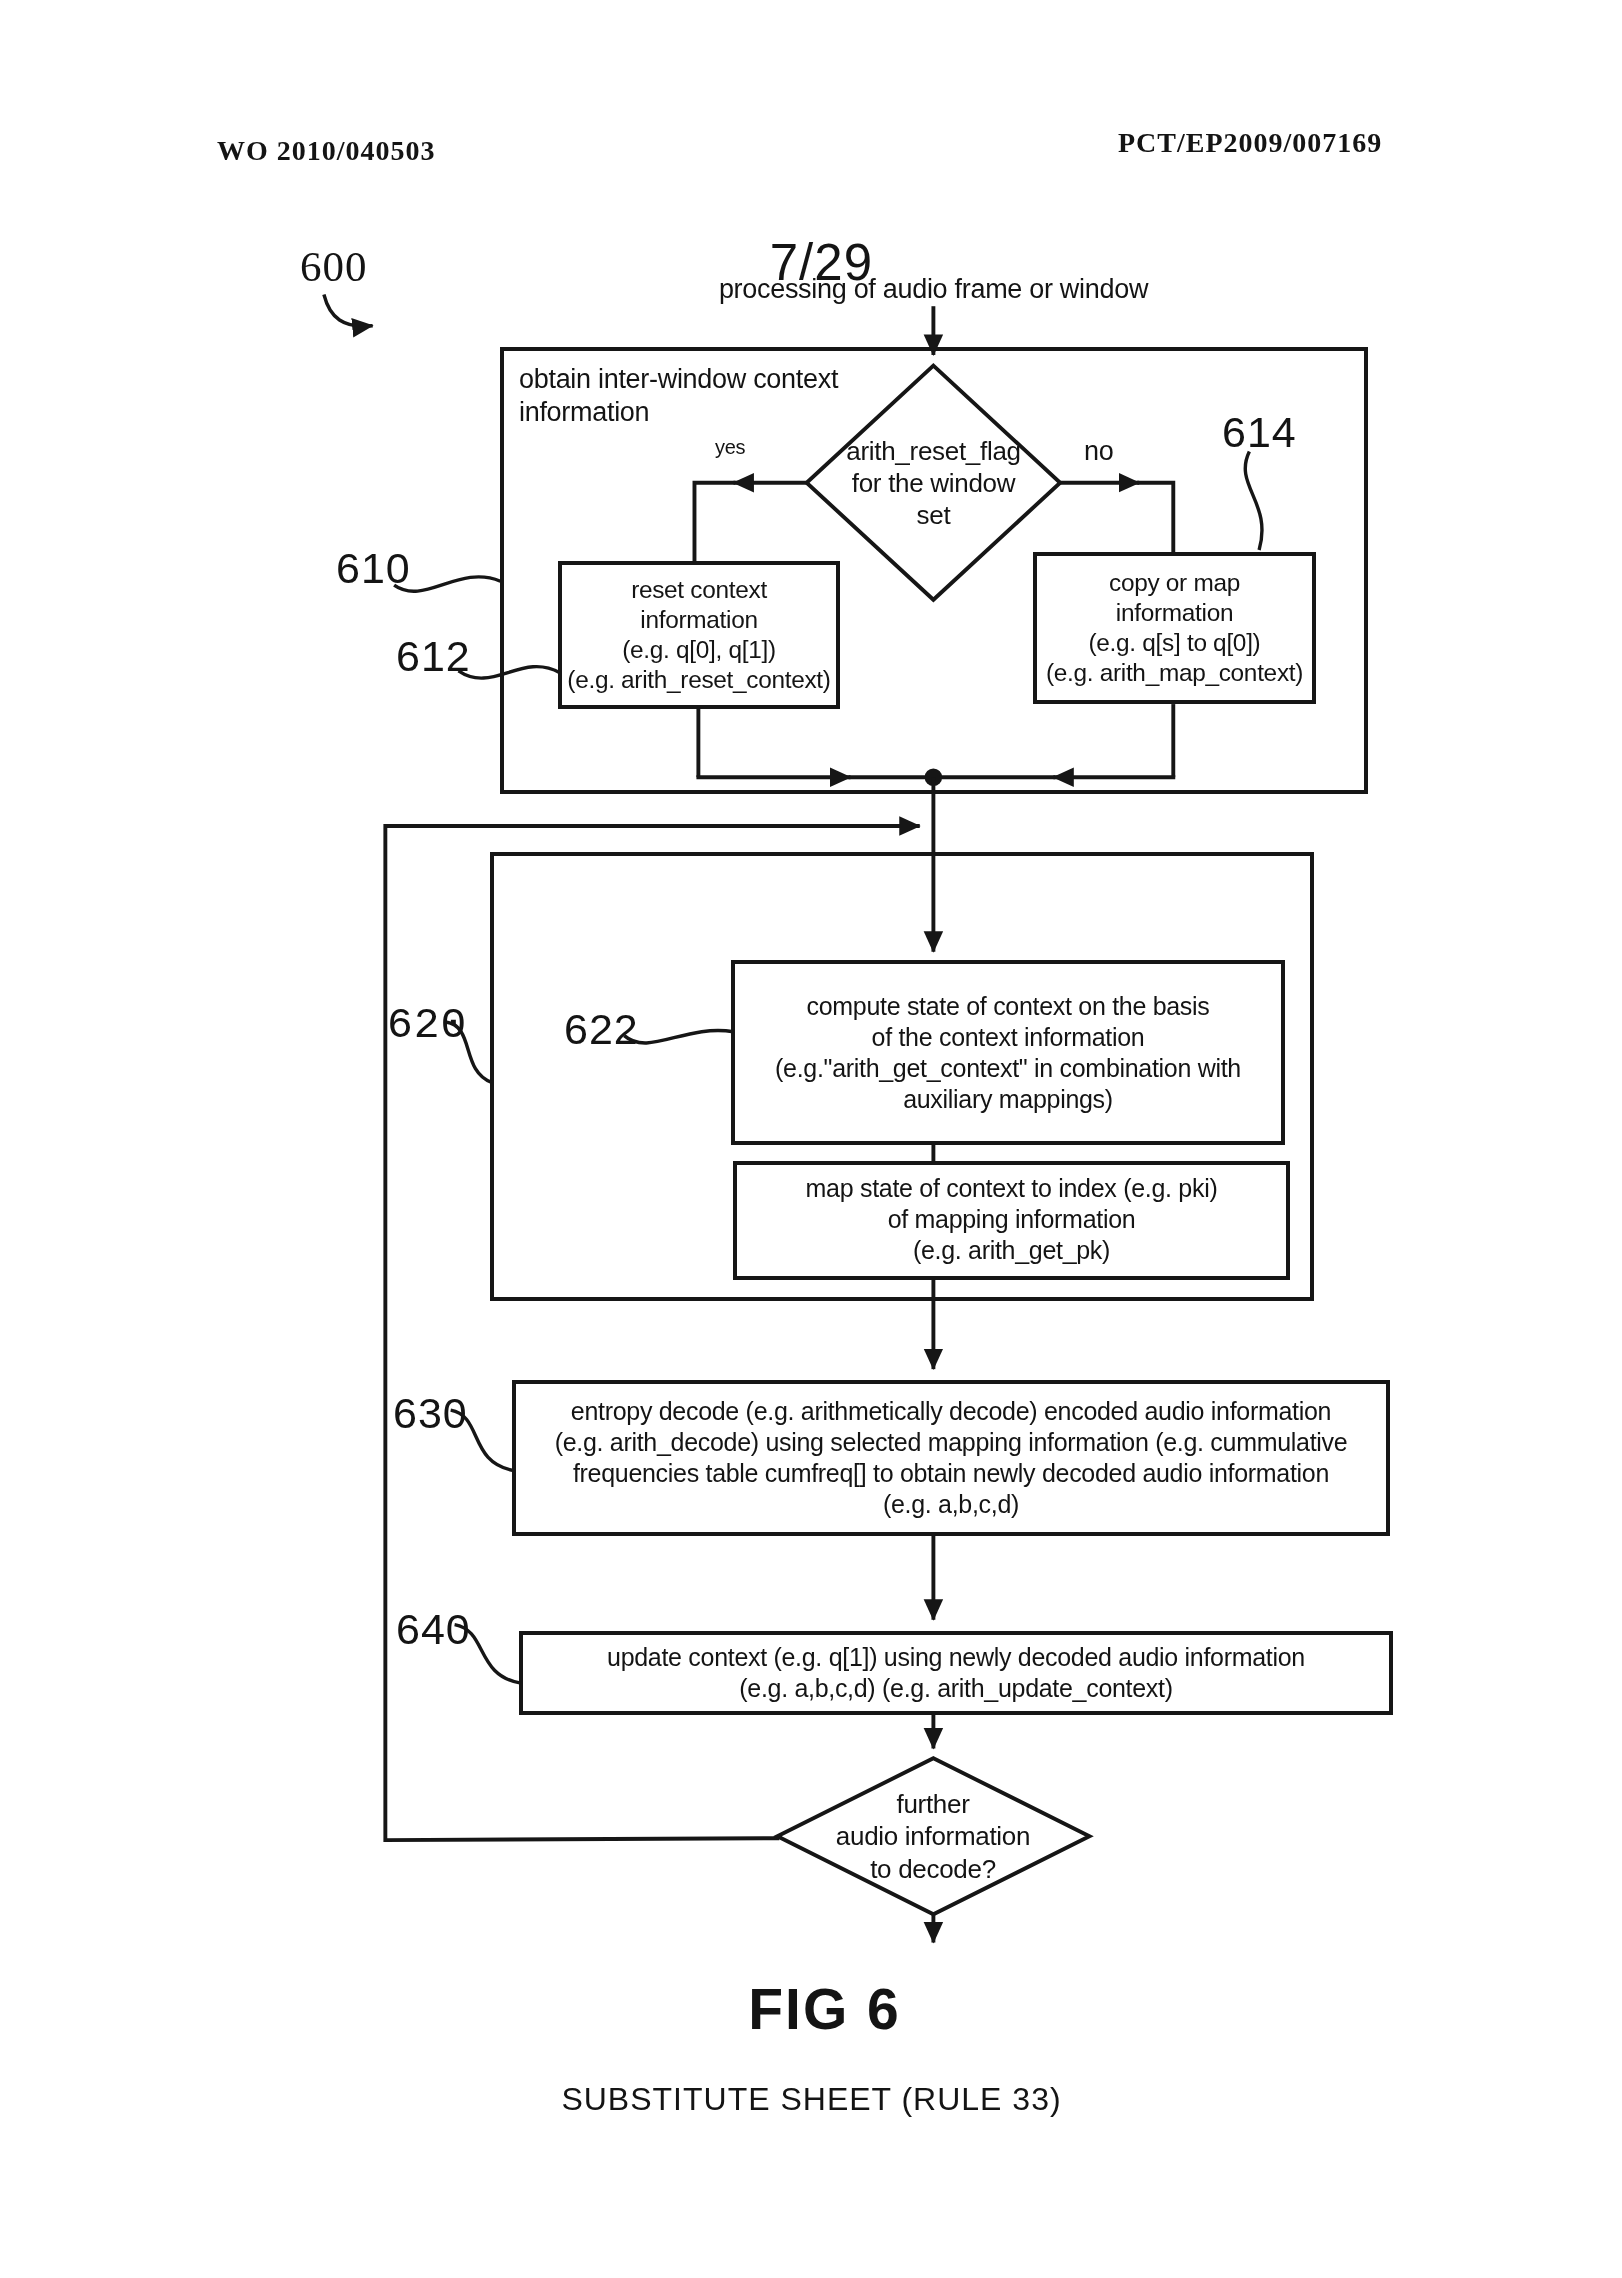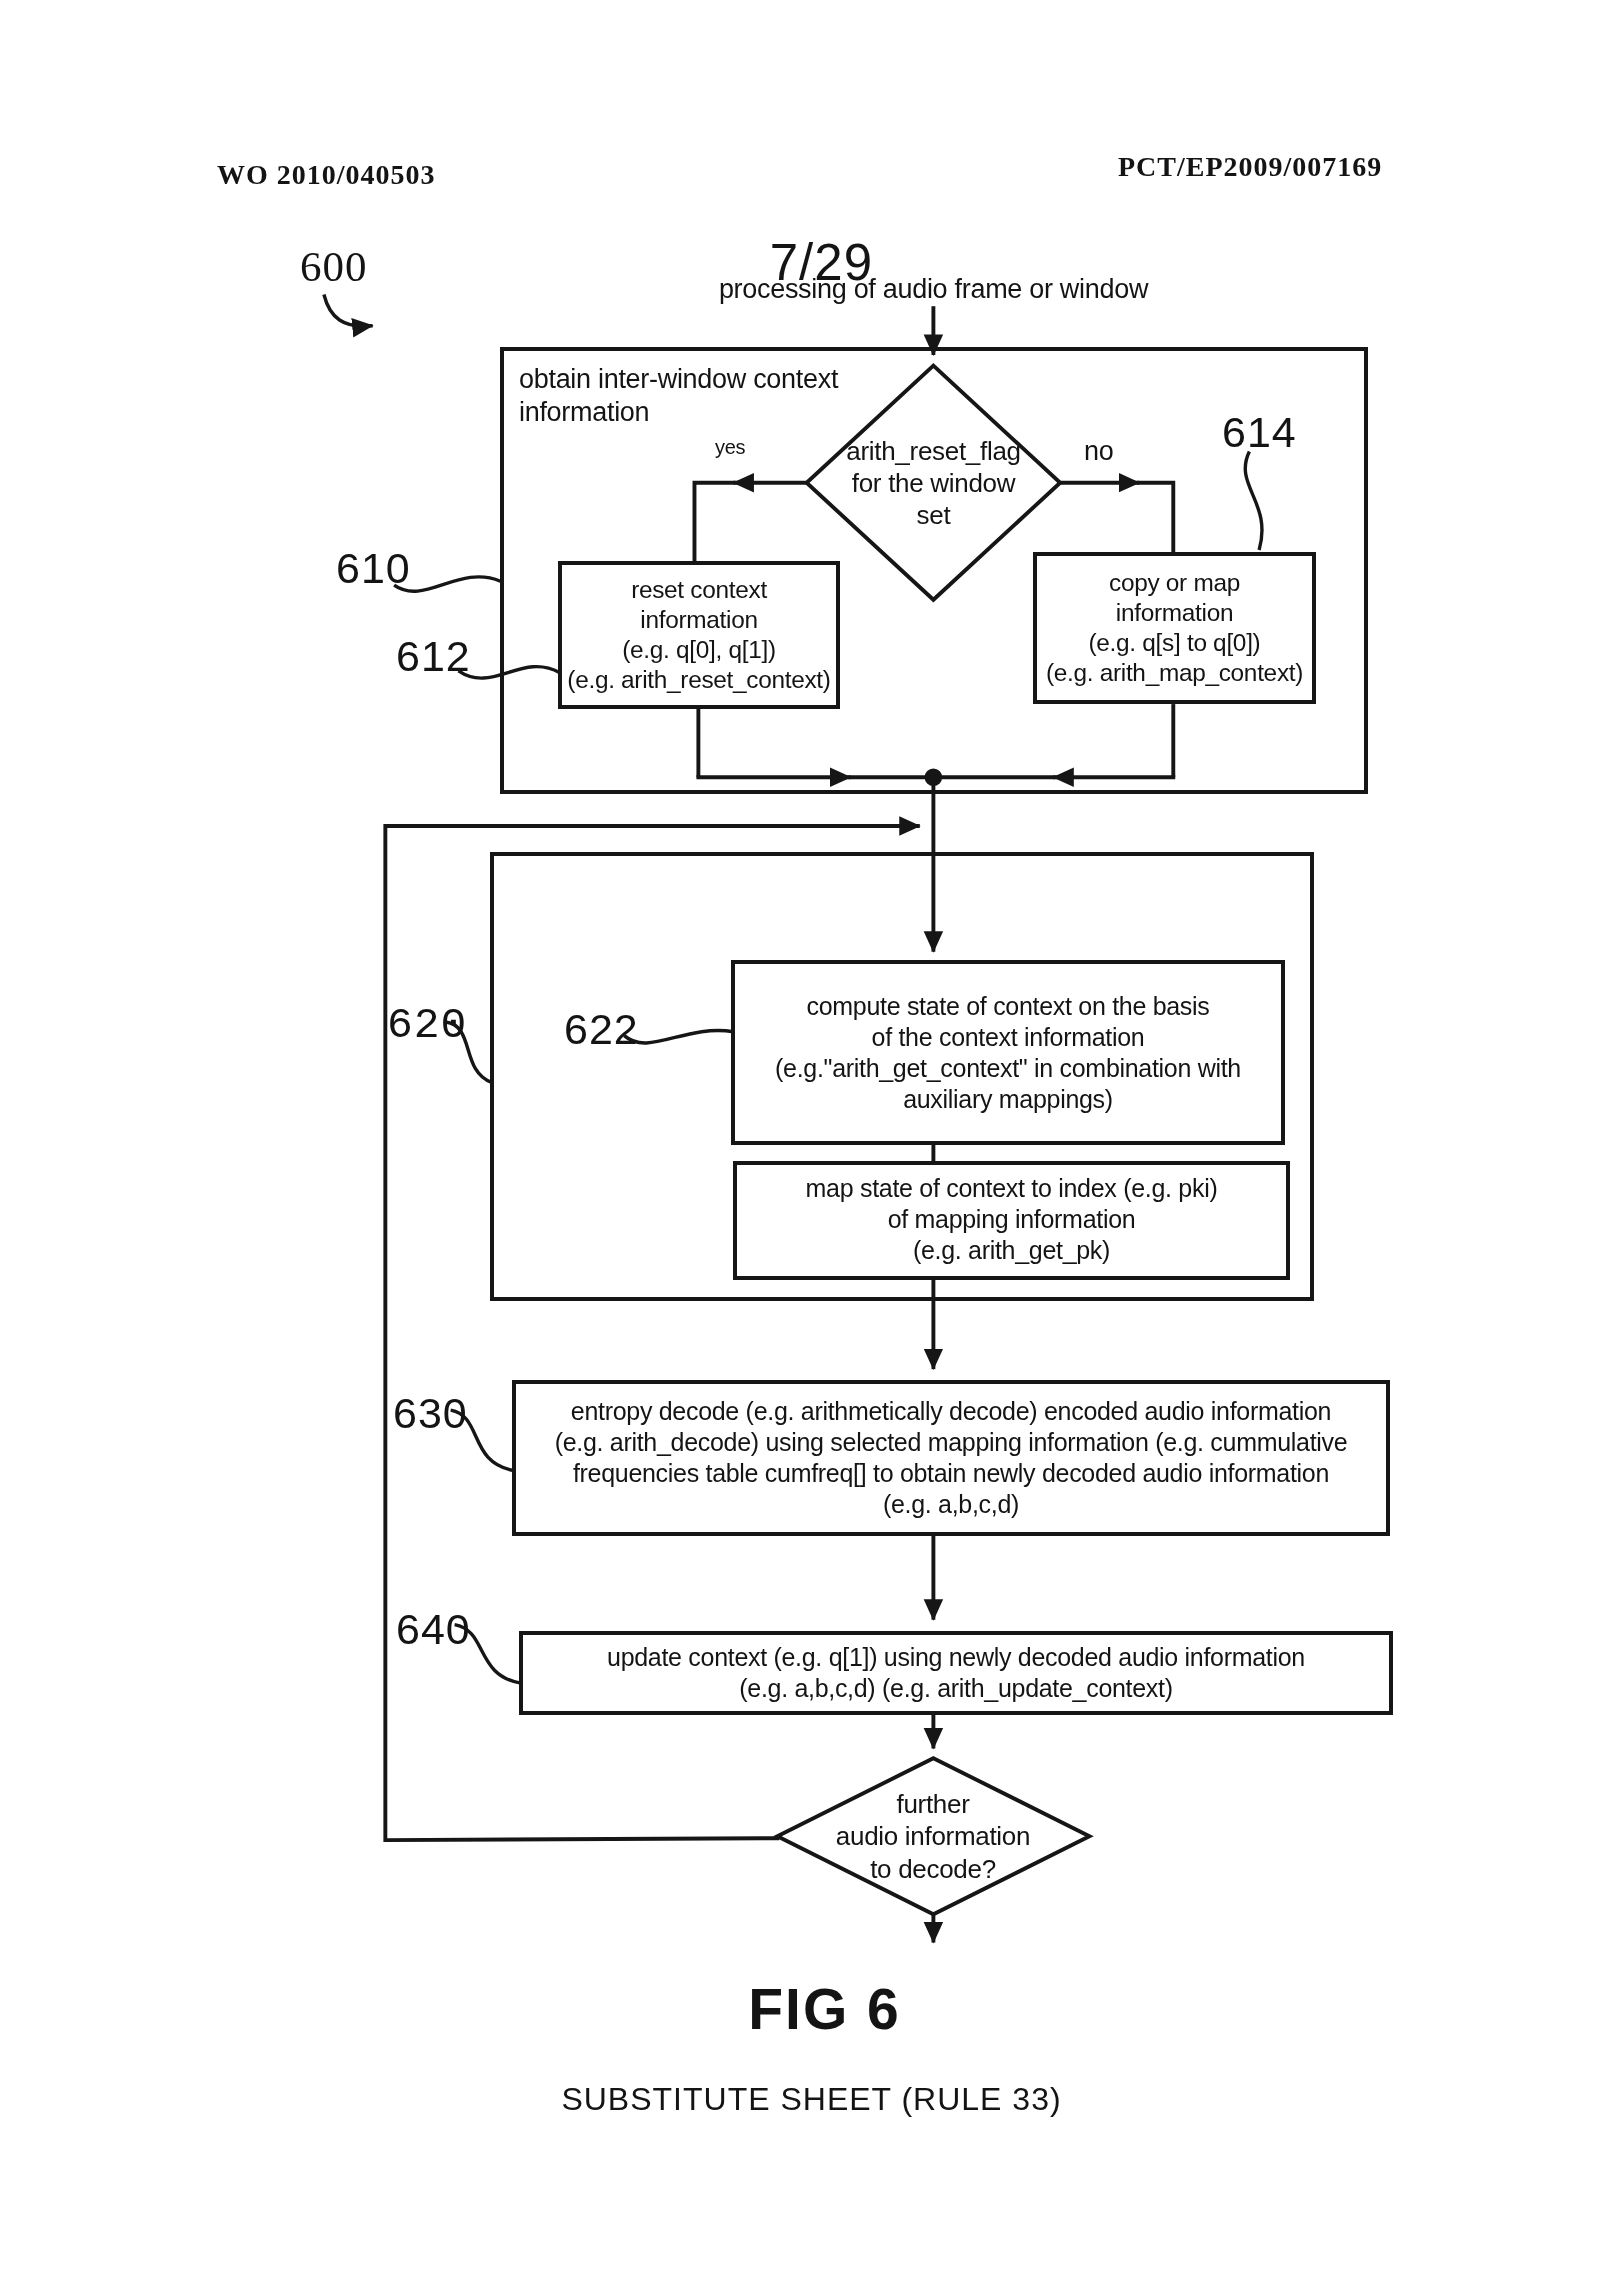--- a/index.html
+++ b/index.html
@@ -1,21 +1,21 @@
 <!DOCTYPE html>
 <html><head>
 <meta charset="utf-8">
 <style>
   html,body{margin:0;padding:0;background:#e8e8e8;}
   #sheet{
     position:relative;width:1623px;height:2278px;background:#ffffff;
     font-family:"Liberation Sans",sans-serif;color:#141414;overflow:hidden;
   }
   .abs{position:absolute;}
-  .hdr{font-family:"Liberation Serif",serif;font-weight:bold;font-size:28px;letter-spacing:1px;z-index:3;margin-top:24px;}
+  .hdr{font-family:"Liberation Serif",serif;font-weight:bold;font-size:28px;letter-spacing:1px;z-index:3;}
   .pagenum{font-size:51px;letter-spacing:1px;z-index:3;}
   .flowtext{white-space:pre-line;line-height:1.24;letter-spacing:-0.3px;z-index:3;}
   .boxtext{display:flex;align-items:center;justify-content:center;text-align:center;}
   .refnum{font-size:43px;letter-spacing:1px;z-index:3;}
   .rect{box-sizing:border-box;border:4.9px solid #161616;background:transparent;z-index:1;}
   #connectors{position:absolute;left:0;top:0;z-index:2;}
   .figlabel{font-size:57px;font-weight:bold;letter-spacing:2px;z-index:3;}
   .footer{font-size:32px;letter-spacing:1px;z-index:3;text-align:center;width:100%;}
 </style>
 </head>

